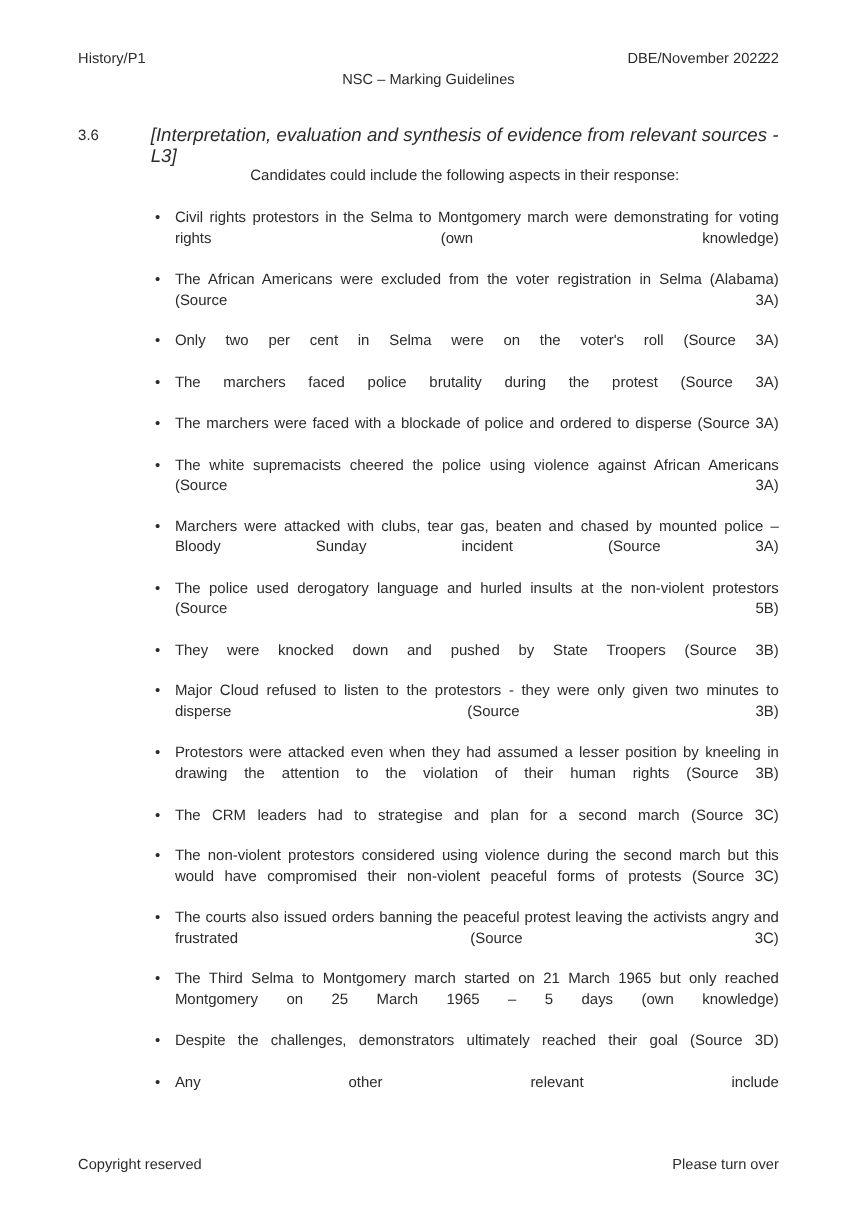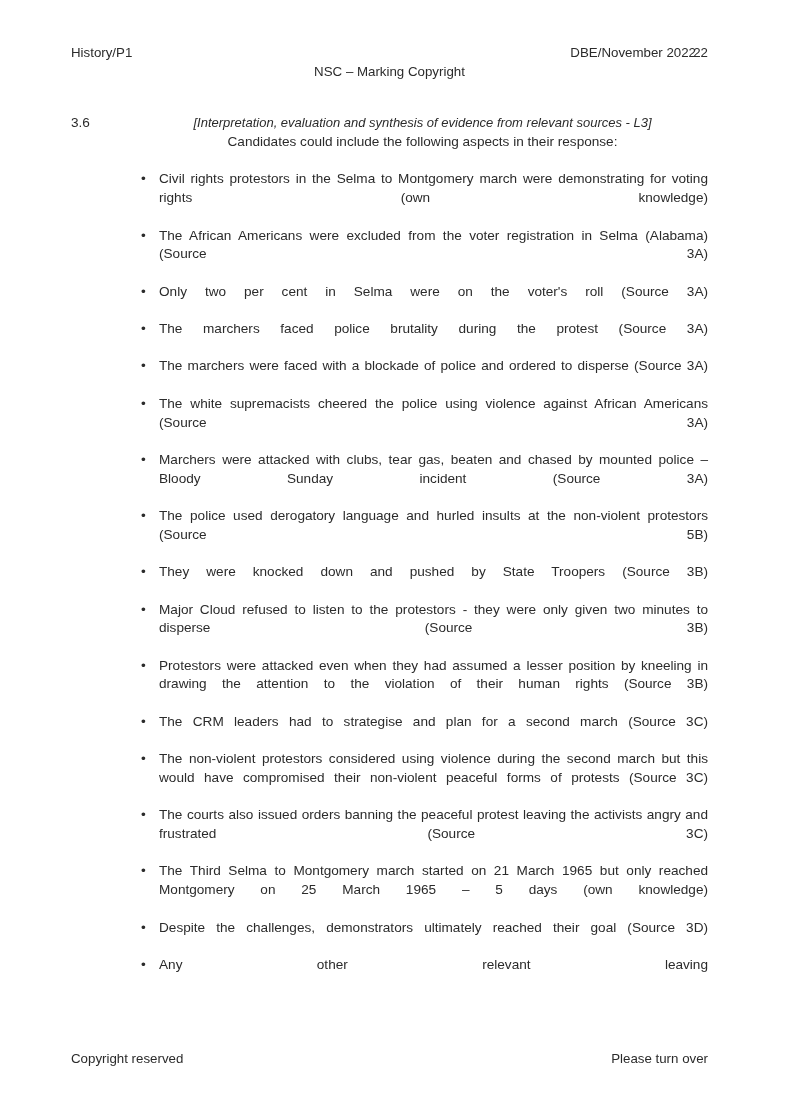--- a/index.html
+++ b/index.html
@@ -76,24 +76,24 @@
     top: 0;
     font-size: 13.6px;
     line-height: 18.7px;
     width: 60px;
   }
   .q-body {
     margin-left: 66px;
     width: 571px;
   }
   .q-heading {
-    font-size: 13px;
+    font-size: 17px;
     line-height: 18.7px;
     font-style: italic;
-    text-align: center;
+    text-align: left;
   }
   .q-intro {
     font-size: 13.6px;
     line-height: 18.7px;
     text-align: center;
     margin-top: 0px;
   }
 
   
   .bullet-list {
@@ -160,21 +160,21 @@
 
 <div class="page">
 
   <div class="doc-header">
     <div class="header-row-1">
       <span class="header-left">History/P1</span>
       <span class="header-center">22</span>
       <span class="header-right">DBE/November 2022</span>
     </div>
     <div class="header-row-2">
-      <span>NSC – Marking Copyright</span>
+      <span>NSC – Marking Guidelines</span>
     </div>
   </div>
 
   <div class="question-block">
     <div class="q-number">3.6</div>
 
     <div class="q-body">
       <div class="q-heading">[Interpretation, evaluation and synthesis of evidence from relevant sources - L3]</div>
 
       <div class="q-intro">Candidates could include the following aspects in their response:</div>
@@ -239,21 +239,21 @@
           <li class="bullet-item">
             <span class="bullet-dot">•</span>
             <span class="bullet-text">The Third Selma to Montgomery march started on 21 March 1965 but only reached Montgomery on 25 March 1965 – 5 days (own knowledge)</span>
           </li>
           <li class="bullet-item">
             <span class="bullet-dot">•</span>
             <span class="bullet-text">Despite the challenges, demonstrators ultimately reached their goal (Source 3D)</span>
           </li>
           <li class="bullet-item">
             <span class="bullet-dot">•</span>
-            <span class="bullet-text">Any other relevant leaving</span>
+            <span class="bullet-text">Any other relevant include</span>
           </li>
         </ul>
     </div>
   </div>
 
   <div class="doc-footer">
     <span class="footer-left">Copyright reserved</span>
     <span class="footer-right">Please turn over</span>
   </div>
 

